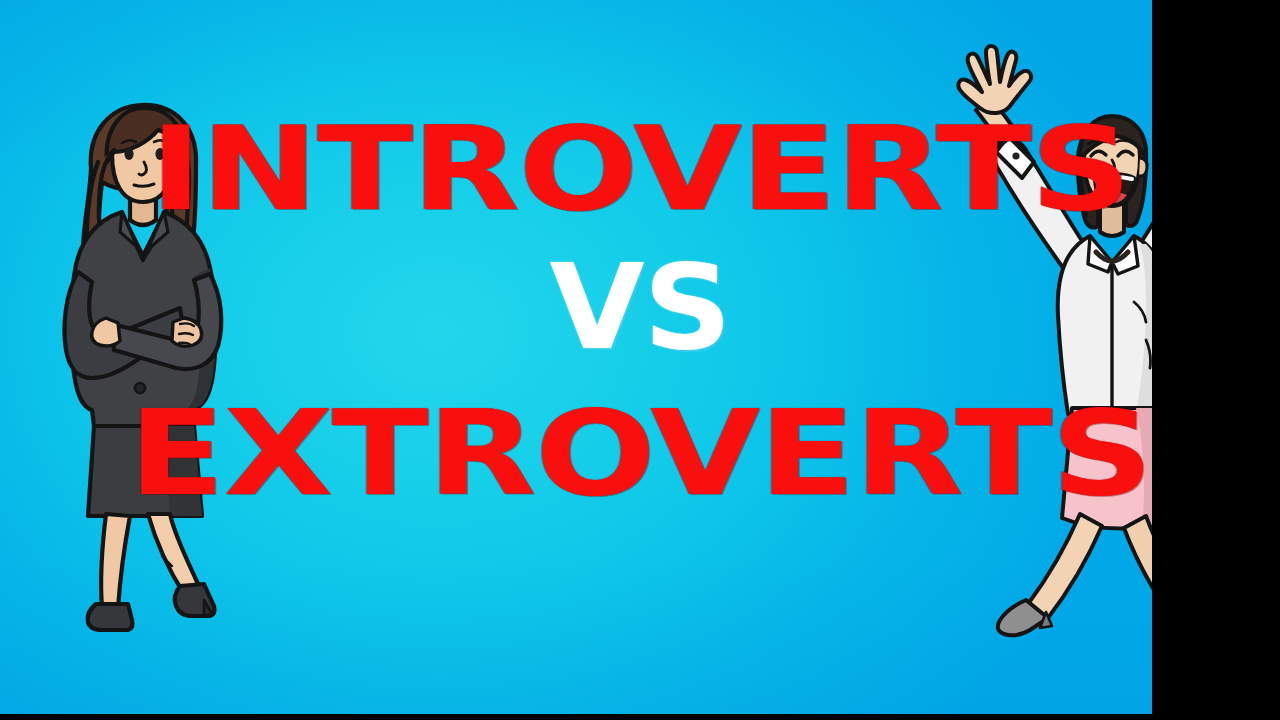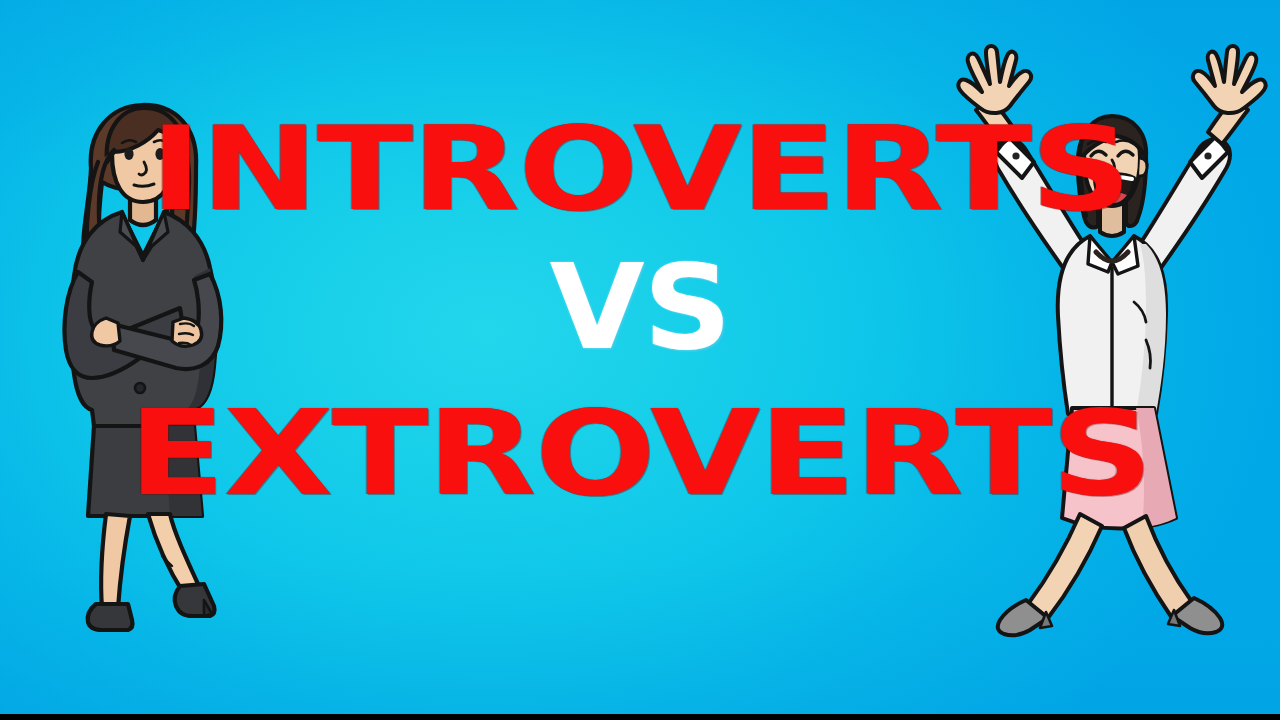--- a/index.html
+++ b/index.html
@@ -6,21 +6,21 @@
   html, body {
     margin: 0;
     padding: 0;
     background: #000;
   }
   body {
     font-family: "Liberation Sans", sans-serif;
   }
   #thumbnail {
     position: relative;
-    width: 1280px;
+    width: 1152px;
     height: 720px;
     overflow: hidden;
     background: #0bb8e8;
   }
   
   .bg {
     position: absolute;
     inset: 0;
     background:
       radial-gradient(ellipse 62% 78% at 38% 46%,

